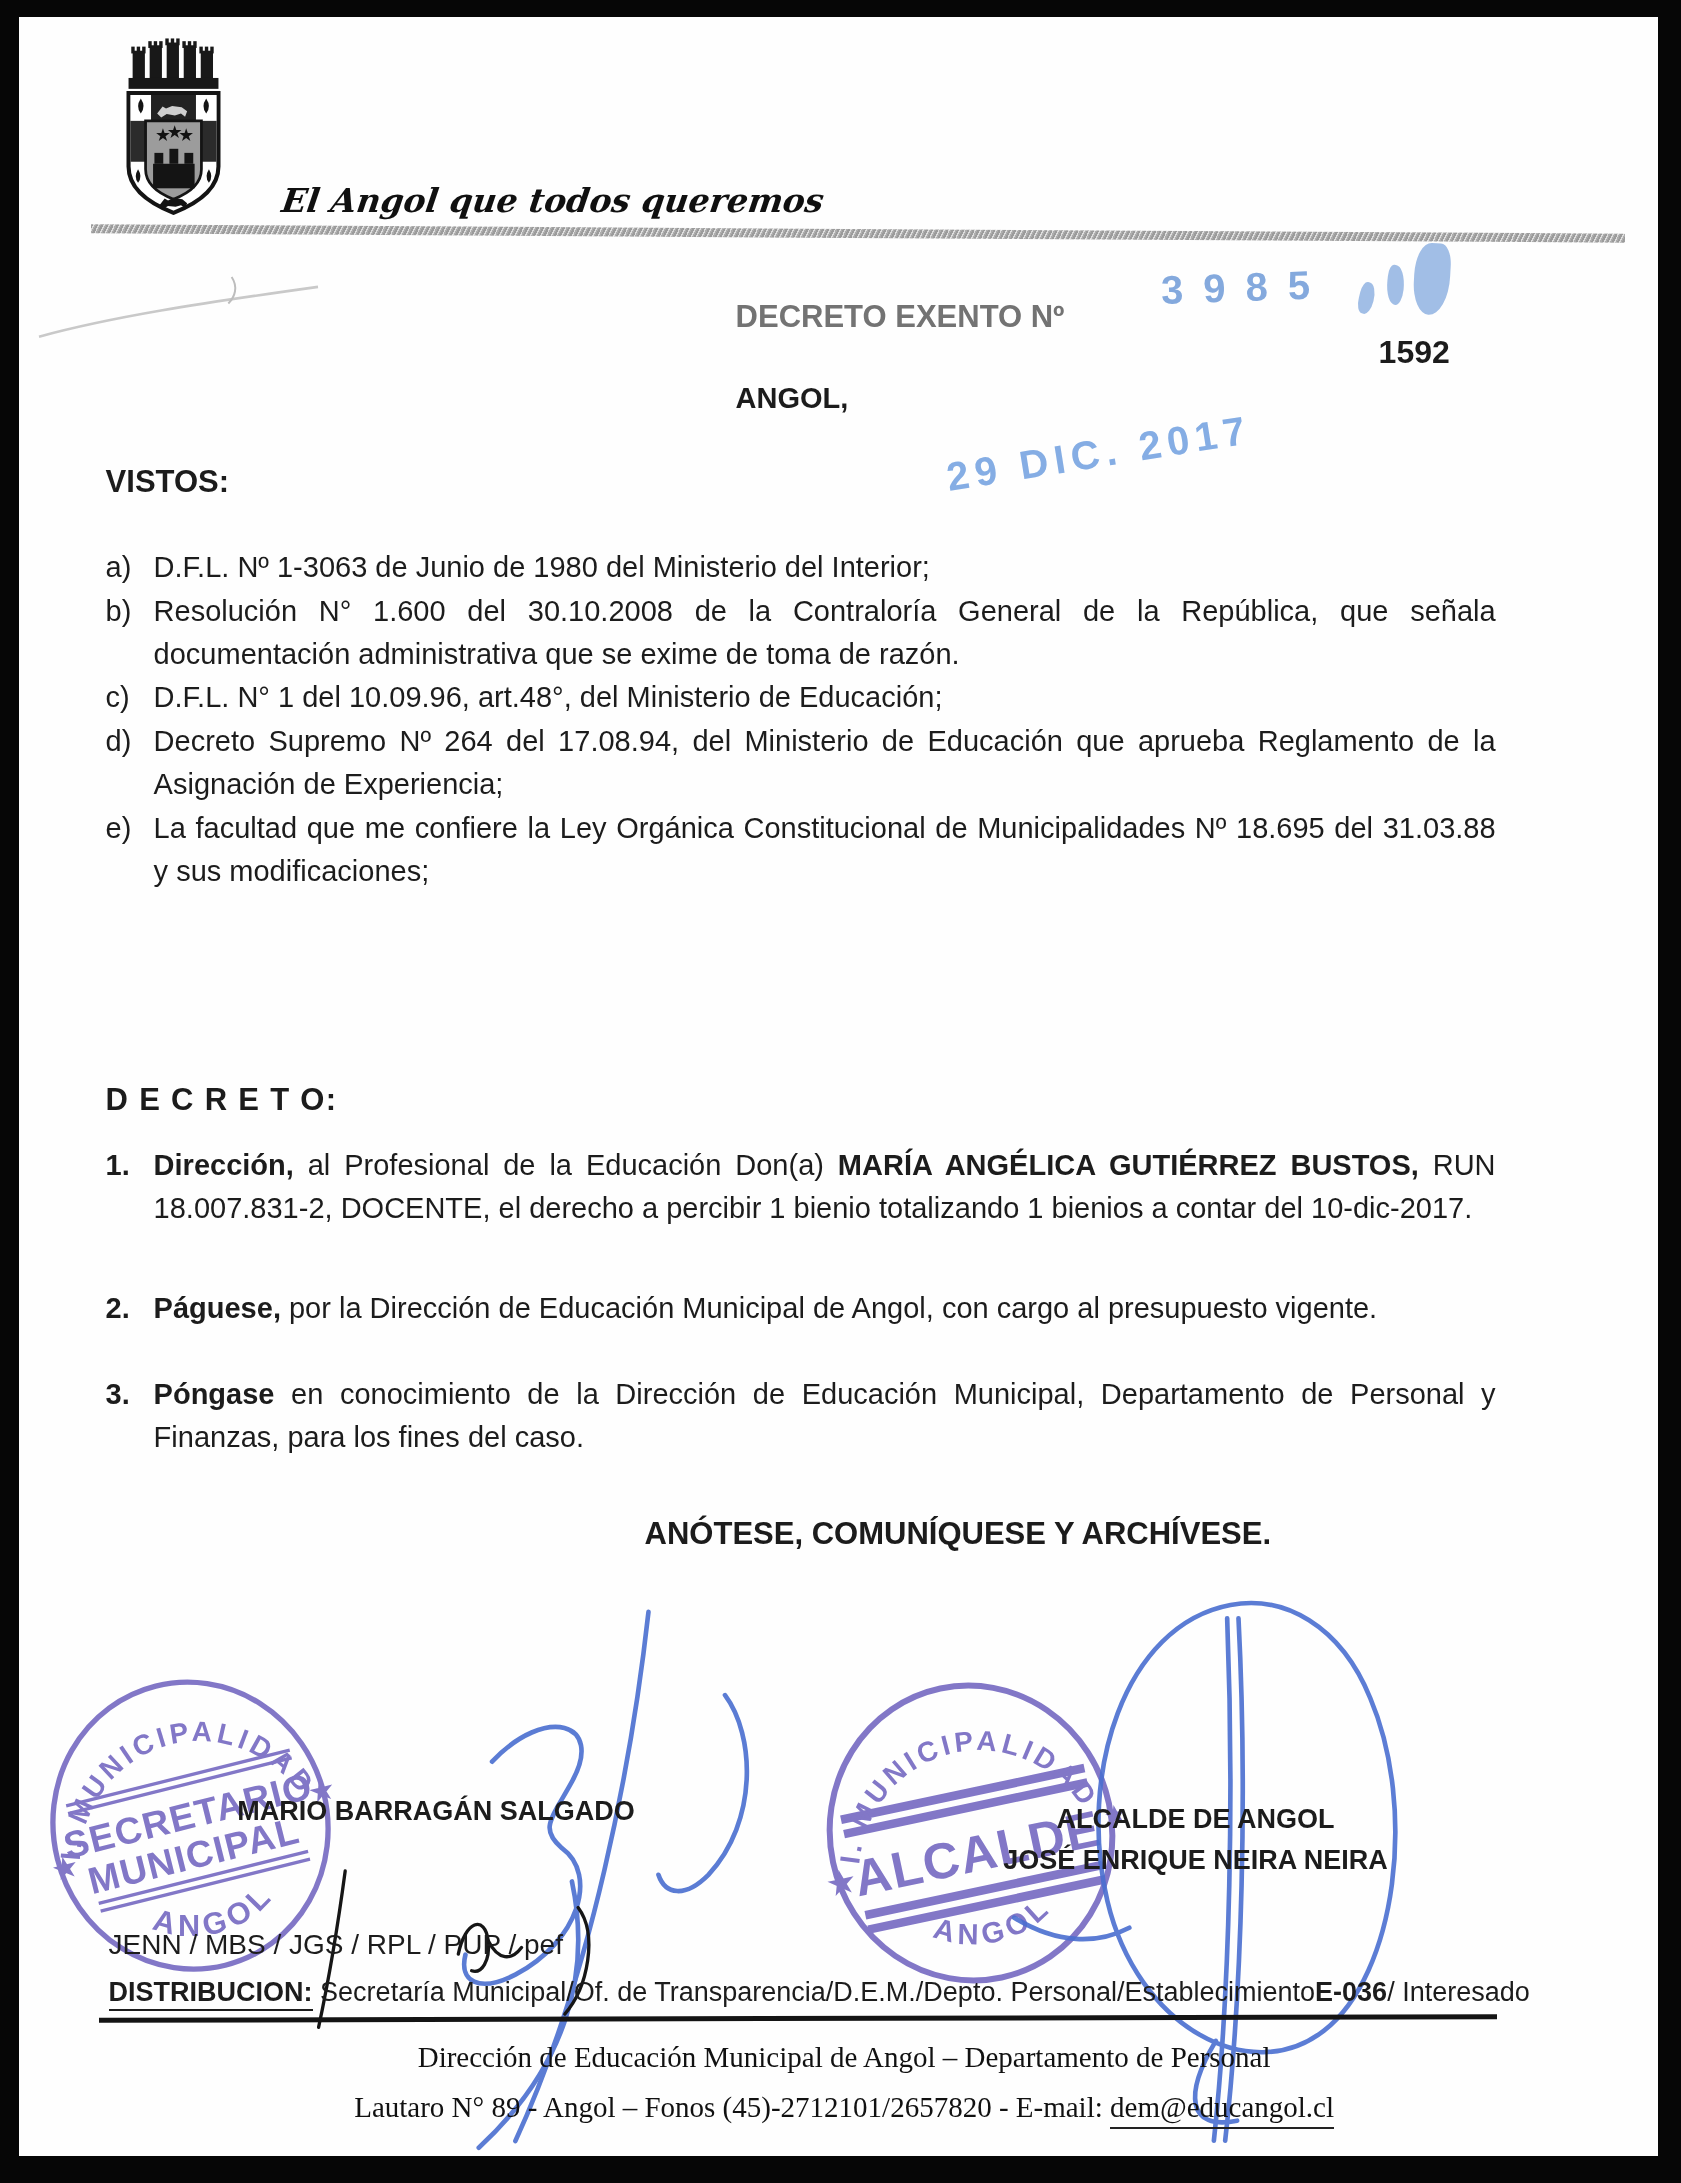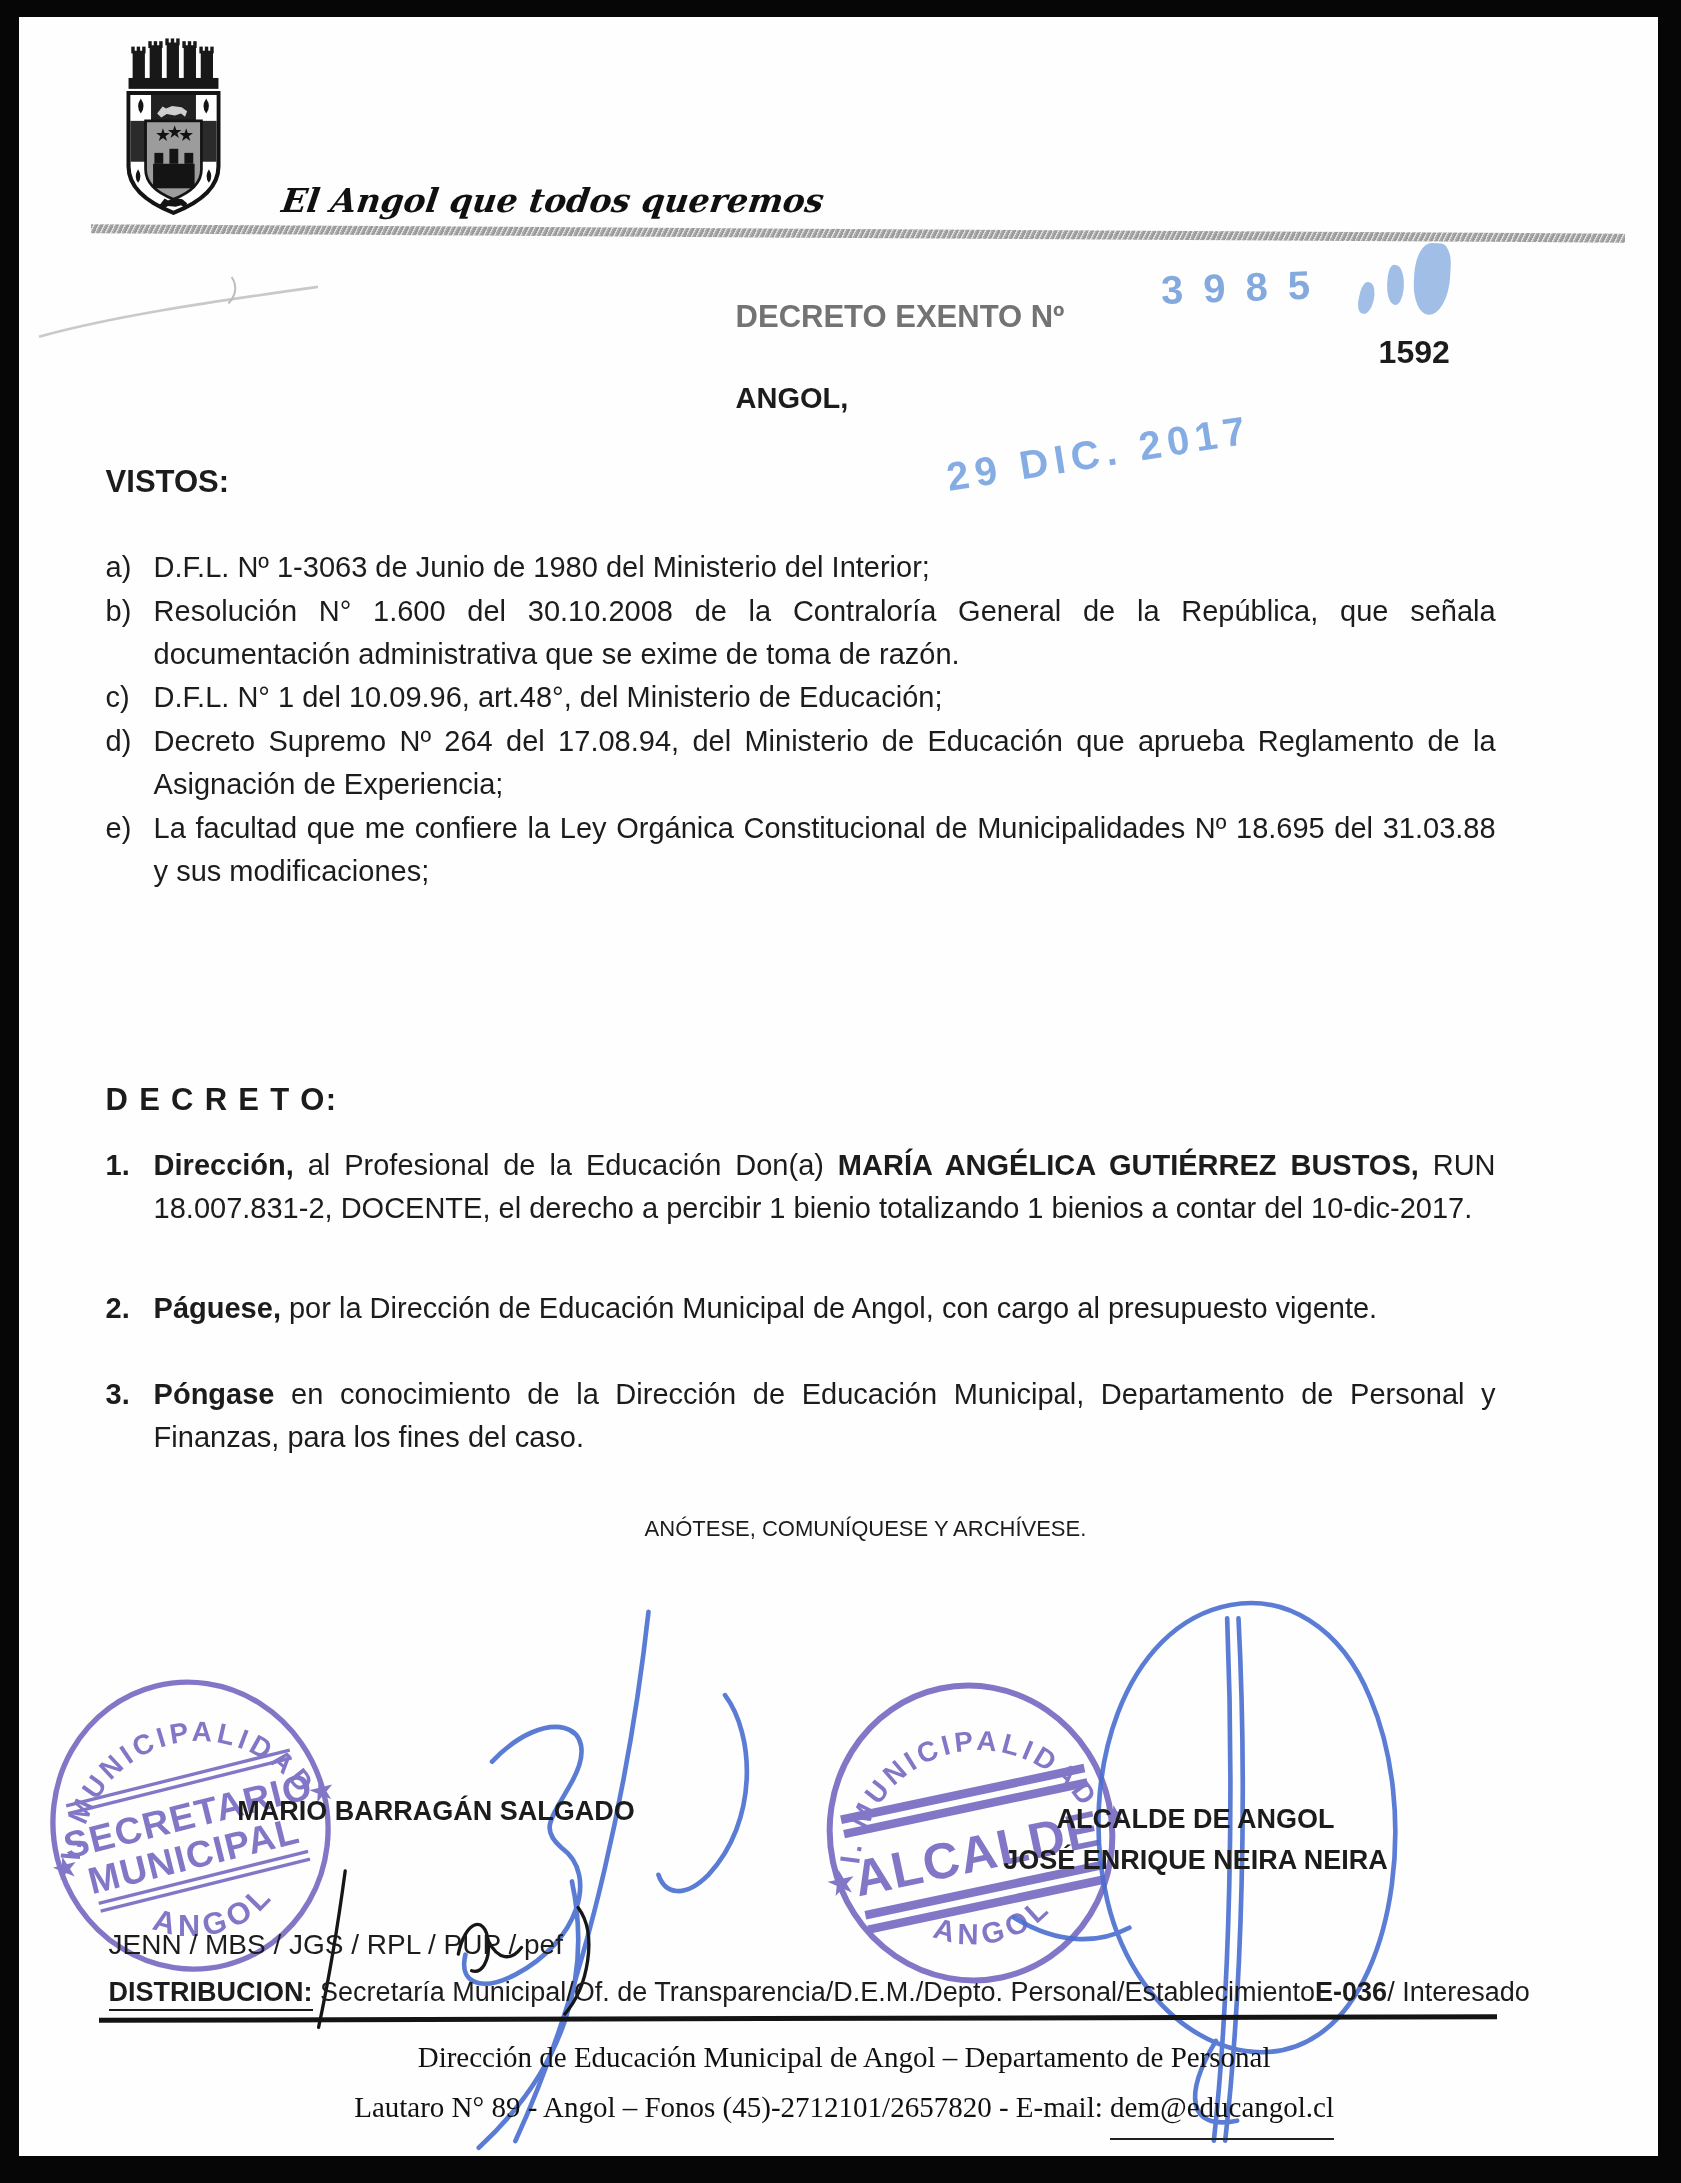--- a/index.html
+++ b/index.html
@@ -26,34 +26,34 @@
   
   .stamp-num{font-weight:700;font-size:40px;letter-spacing:20px;color:#6f9bd8;
              transform:rotate(-2deg);opacity:.85;}
   .date-stamp{font-weight:700;font-size:40px;letter-spacing:6px;color:#70a0e0;
               transform:rotate(-9deg);opacity:.85;}
   .blob{position:absolute;background:#6f9bd8;opacity:.65;}
   
   .vitem{position:absolute;left:87px;width:1390px;font-size:29px;line-height:43px;}
   .marker{position:absolute;left:0;top:0;}
   .vtext{margin-left:48px;text-align:justify;}
-  .closing{font-weight:400;font-size:22px;}
+  .closing{font-weight:700;font-size:31px;}
   
   .sig-name{font-weight:700;font-size:27px;text-align:center;line-height:41px;}
   .sigsvg{position:absolute;pointer-events:none;}
   .stampsvg{position:absolute;opacity:.88;}
   
   .initials{font-size:28px;}
   .distrib{font-size:27px;text-align:center;}
   .d-label{font-weight:700;border-bottom:2px solid #1c1c1c;padding-bottom:1.3px;}
   .d-code{font-weight:700;}
   .rule{height:4.7px;background:#141414;transform:rotate(-.15deg);}
   .serif-footer{font-family:"Liberation Serif",serif;font-size:29px;text-align:center;
                 line-height:40px;color:#111;}
-  .email{border-bottom:2.7px solid #222;padding-bottom:15px;}
+  .email{border-bottom:2.7px solid #222;padding-bottom:4px;}
 </style>
 </head>
 <body>
 
 <div class="page">
 
   <svg class="abs" style="left:93px;top:16px" width="123" height="188" viewBox="0 0 180 276">
     <g fill="#181818" stroke="none">
 
       <g>

